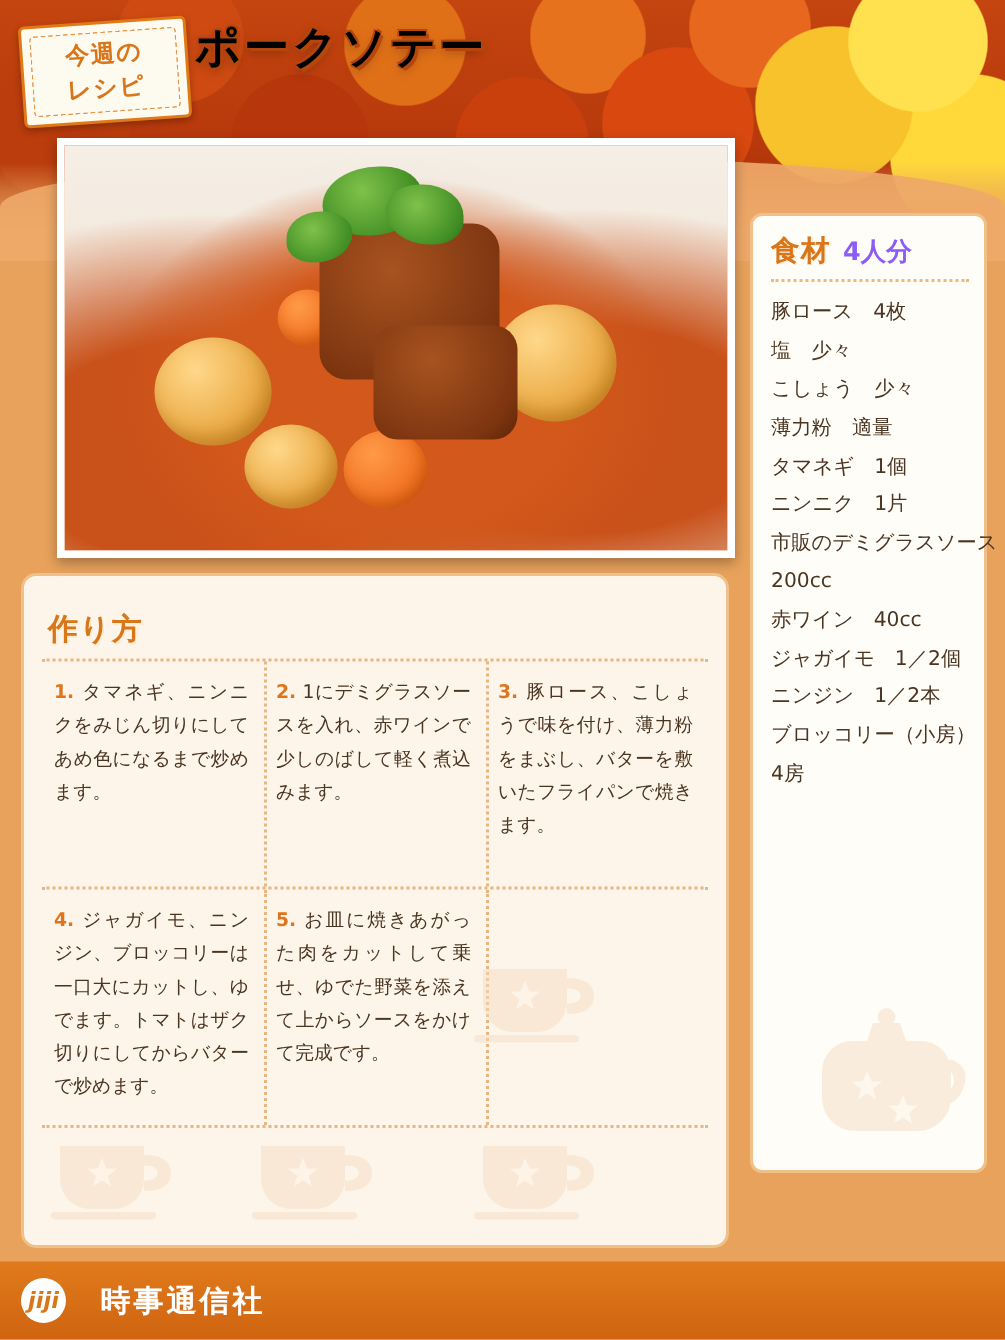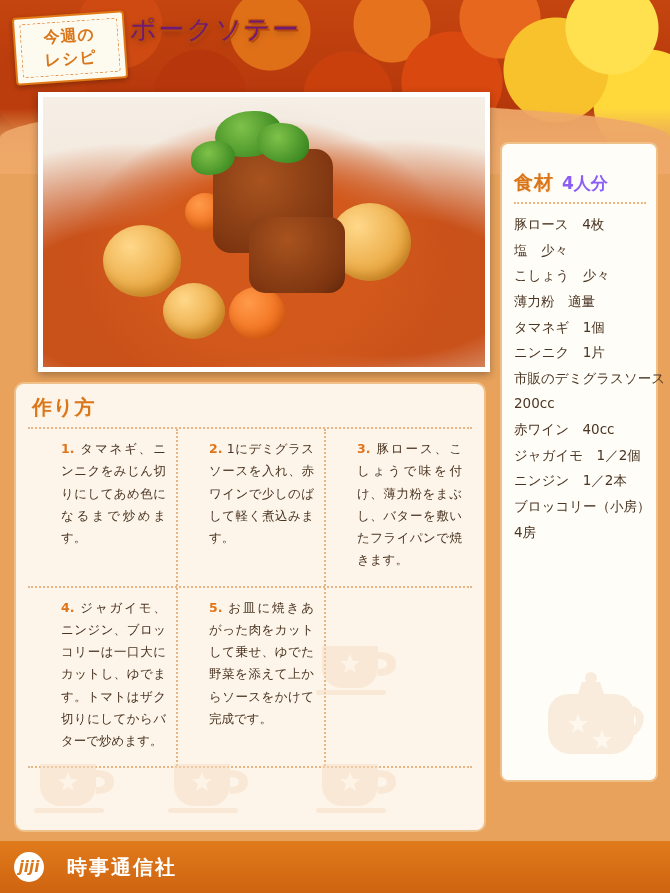--- a/index.html
+++ b/index.html
@@ -59,22 +59,22 @@
     display: flex; flex-direction: column;
     align-items: center; justify-content: center;
     gap: 2px;
   }
   .badge-inner span {
     color: #d9761a; font-size: 16px; font-weight: bold; letter-spacing: 1px;
   }
 
   .title {
     position: absolute; left: 130px; top: 12px; width: 530px;
-    color: #701a75;
-    font-size: 26px; font-weight: normal; letter-spacing: 2px;
+    color: #000000;
+    font-size: 30px; font-weight: bold; letter-spacing: 2px;
     text-shadow: 2px 2px 0 #b5470d, -1px -1px 0 #b5470d, 1px -1px 0 #b5470d, -1px 1px 0 #b5470d, 0 3px 7px rgba(0,0,0,.35);
     line-height: 1.35;
   }
   .title .l1 { display: block; }
   .title .l2 { display: block; text-align: right; padding-right: 10px; }
 
   
   .photo {
     position: absolute; left: 38px; top: 92px; width: 452px; height: 280px;
     border: 5px solid #ffffff;
@@ -92,21 +92,21 @@
   .carrot { background: radial-gradient(circle at 35% 30%, #ff9b49, #ef6d1c 70%, #cf4f0c); box-shadow: inset -3px -5px 8px rgba(150,60,5,.35); }
   .meat { background: radial-gradient(circle at 40% 30%, #a8531f, #7d3510 75%, #5e2509); }
   .leaf { background: radial-gradient(circle at 40% 35%, #7fc24a, #3f8c23 75%, #2c6b18); }
 
   
   .ingredients {
     position: absolute; left: 500px; top: 142px; width: 158px; height: 640px;
     background: #fffdf7;
     border: 2px solid #f0c089;
     border-radius: 8px;
-    padding: 26px 10px 10px 12px;
+    padding: 10px 10px 10px 12px;
   }
   .ing-head {
     display: flex; align-items: baseline; gap: 8px;
     border-bottom: 2px dotted #edb77f;
     padding-bottom: 6px; margin-bottom: 8px;
   }
   .ing-title {
     color: #d9761a; font-size: 19px; font-weight: bold; letter-spacing: 1px;
     text-shadow: 1px 1px 0 #fdeeda;
   }
@@ -123,40 +123,40 @@
     position: absolute; right: 12px; bottom: 14px; width: 106px; height: 118px;
     opacity: .5;
   }
 
   
   .steps {
     position: absolute; left: 14px; top: 382px; width: 472px; height: 450px;
     background: #fdf5e9;
     border: 2px solid #f0c089;
     border-radius: 10px;
-    padding: 10px 12px;
+    padding: 22px 12px;
   }
   .steps-title {
     color: #d9761a; font-size: 20px; font-weight: bold; letter-spacing: 1px;
     text-shadow: 1px 1px 0 #fdeeda;
     padding: 0 0 6px 4px;
   }
   .dotted-row { border-bottom: 2px dotted #e8b683; }
   .grid {
     display: grid;
     grid-template-columns: 1fr 1fr 1fr;
     position: relative;
   }
   .grid::before, .grid::after {
     content: ""; position: absolute; top: 0; bottom: 0; width: 0;
     border-left: 2px dotted #e8b683;
   }
   .grid::before { left: 33.33%; }
   .grid::after { left: 66.66%; }
-  .cell { padding: 9px 10px 14px 8px; min-height: 150px; margin-left: 25px; }
+  .cell { padding: 9px 10px 14px 8px; min-height: 150px; }
   .cell p {
     color: #4a3422; font-size: 12.5px; line-height: 1.78;
     text-align: justify;
   }
   .cell p .num { color: #e0741a; font-weight: bold; }
 
   
   .cups { position: absolute; left: 0; right: 0; bottom: 4px; height: 200px; pointer-events: none; }
   .cup { position: absolute; width: 92px; height: 64px; opacity: .5; }
 

